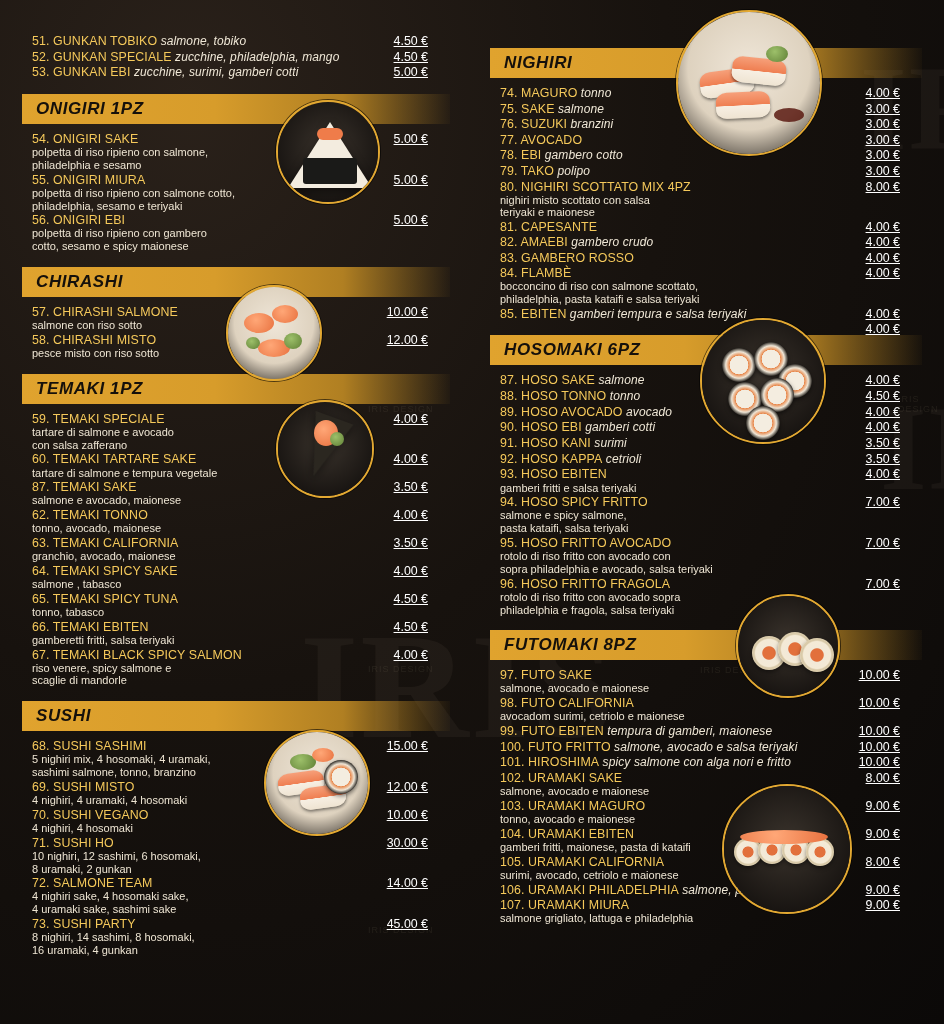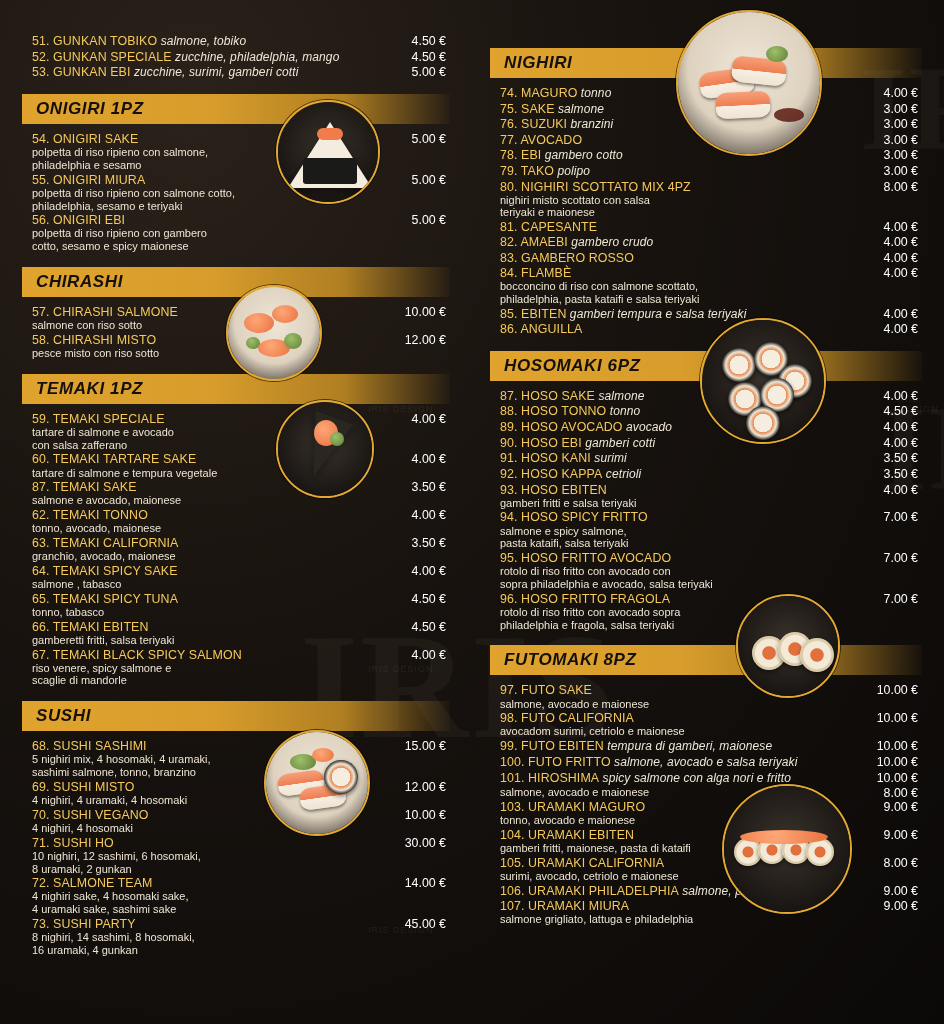--- a/index.html
+++ b/index.html
@@ -93,24 +93,25 @@
     text-transform: none;
     font-size: 12px;
   }
   .desc {
     font-size: 11px;
     color: #eee5d3;
     line-height: 1.16;
   }
   .price {
     position: absolute;
-    right: 0; top: 0;
+    right: 18px; top: 0;
     font-size: 12.4px;
     color: #ffffff;
     white-space: nowrap;
+    text-decoration: underline;
   }
 
   
   .photo {
     position: absolute;
     border-radius: 50%;
     border: 2px solid #e2a832;
     overflow: hidden;
     box-shadow: 0 0 0 1px rgba(0,0,0,0.6);
   }
@@ -408,21 +409,20 @@
             <div class="line1"><span class="num">84. </span><span class="nm">FLAMBÈ</span></div>
             <div class="desc">bocconcino di riso con salmone scottato,</div>
             <div class="desc">philadelphia, pasta kataifi e salsa teriyaki</div>
             <div class="price">4.00 €</div>
           </div>
           <div class="item">
             <div class="line1"><span class="num">85. </span><span class="nm">EBITEN</span><span class="inl"> gamberi tempura e salsa teriyaki</span></div>
             <div class="price">4.00 €</div>
           </div>
           <div class="item">
-            <div class="line1"><span class="num">86. </span><span class="nm">ANGUILLA</span></div>
             <div class="price">4.00 €</div>
           </div>
         </div>
         <div class="sec-head rgt">
           <div class="t">HOSOMAKI 6PZ</div>
         </div>
         <div class="items">
           <div class="item">
             <div class="line1"><span class="num">87. </span><span class="nm">HOSO SAKE</span><span class="inl"> salmone</span></div>
             <div class="price">4.00 €</div>
@@ -493,20 +493,21 @@
             <div class="line1"><span class="num">100. </span><span class="nm">FUTO FRITTO</span><span class="inl"> salmone, avocado e salsa teriyaki</span></div>
             <div class="price">10.00 €</div>
           </div>
           <div class="item">
             <div class="line1"><span class="num">101. </span><span class="nm">HIROSHIMA</span><span class="inl"> spicy salmone con alga nori e fritto</span></div>
             <div class="price">10.00 €</div>
           </div>
         </div>
         <div class="items">
           <div class="item">
+            <div class="line1"><span class="num">102. </span><span class="nm">URAMAKI SAKE</span></div>
             <div class="desc">salmone, avocado e maionese</div>
             <div class="price">8.00 €</div>
           </div>
           <div class="item">
             <div class="line1"><span class="num">103. </span><span class="nm">URAMAKI MAGURO</span></div>
             <div class="desc">tonno, avocado e maionese</div>
             <div class="price">9.00 €</div>
           </div>
           <div class="item">
             <div class="line1"><span class="num">104. </span><span class="nm">URAMAKI EBITEN</span></div>

